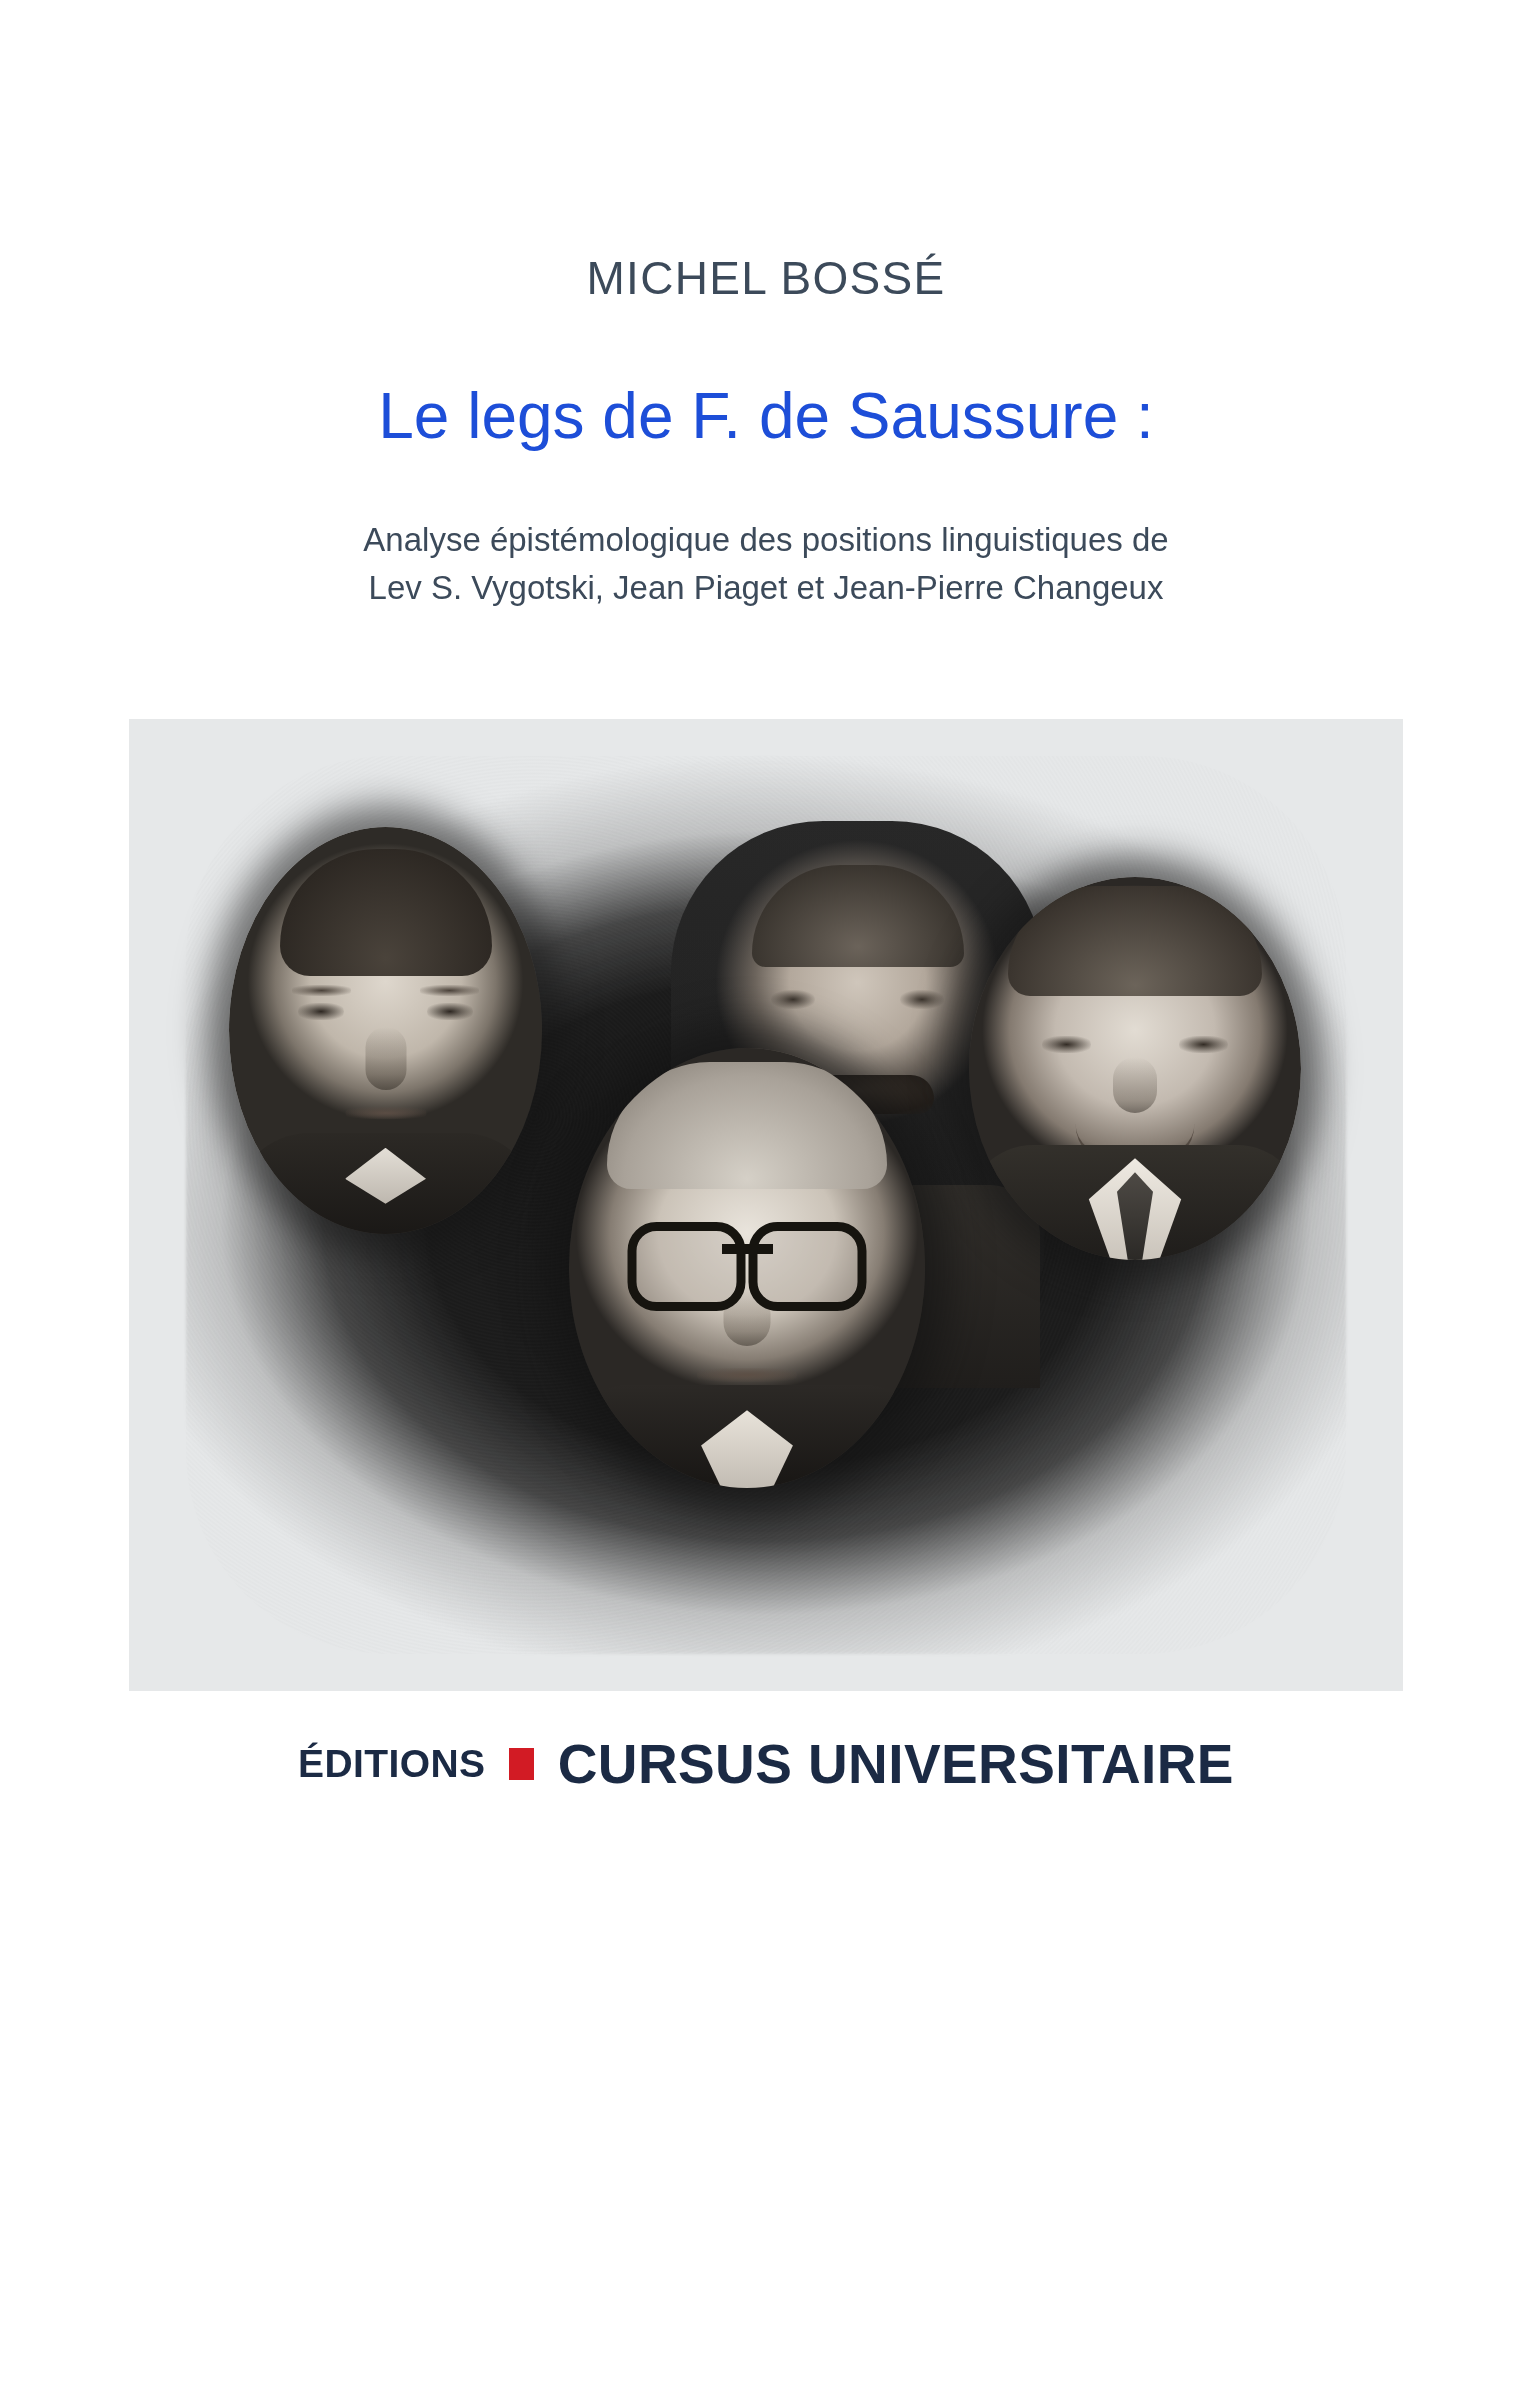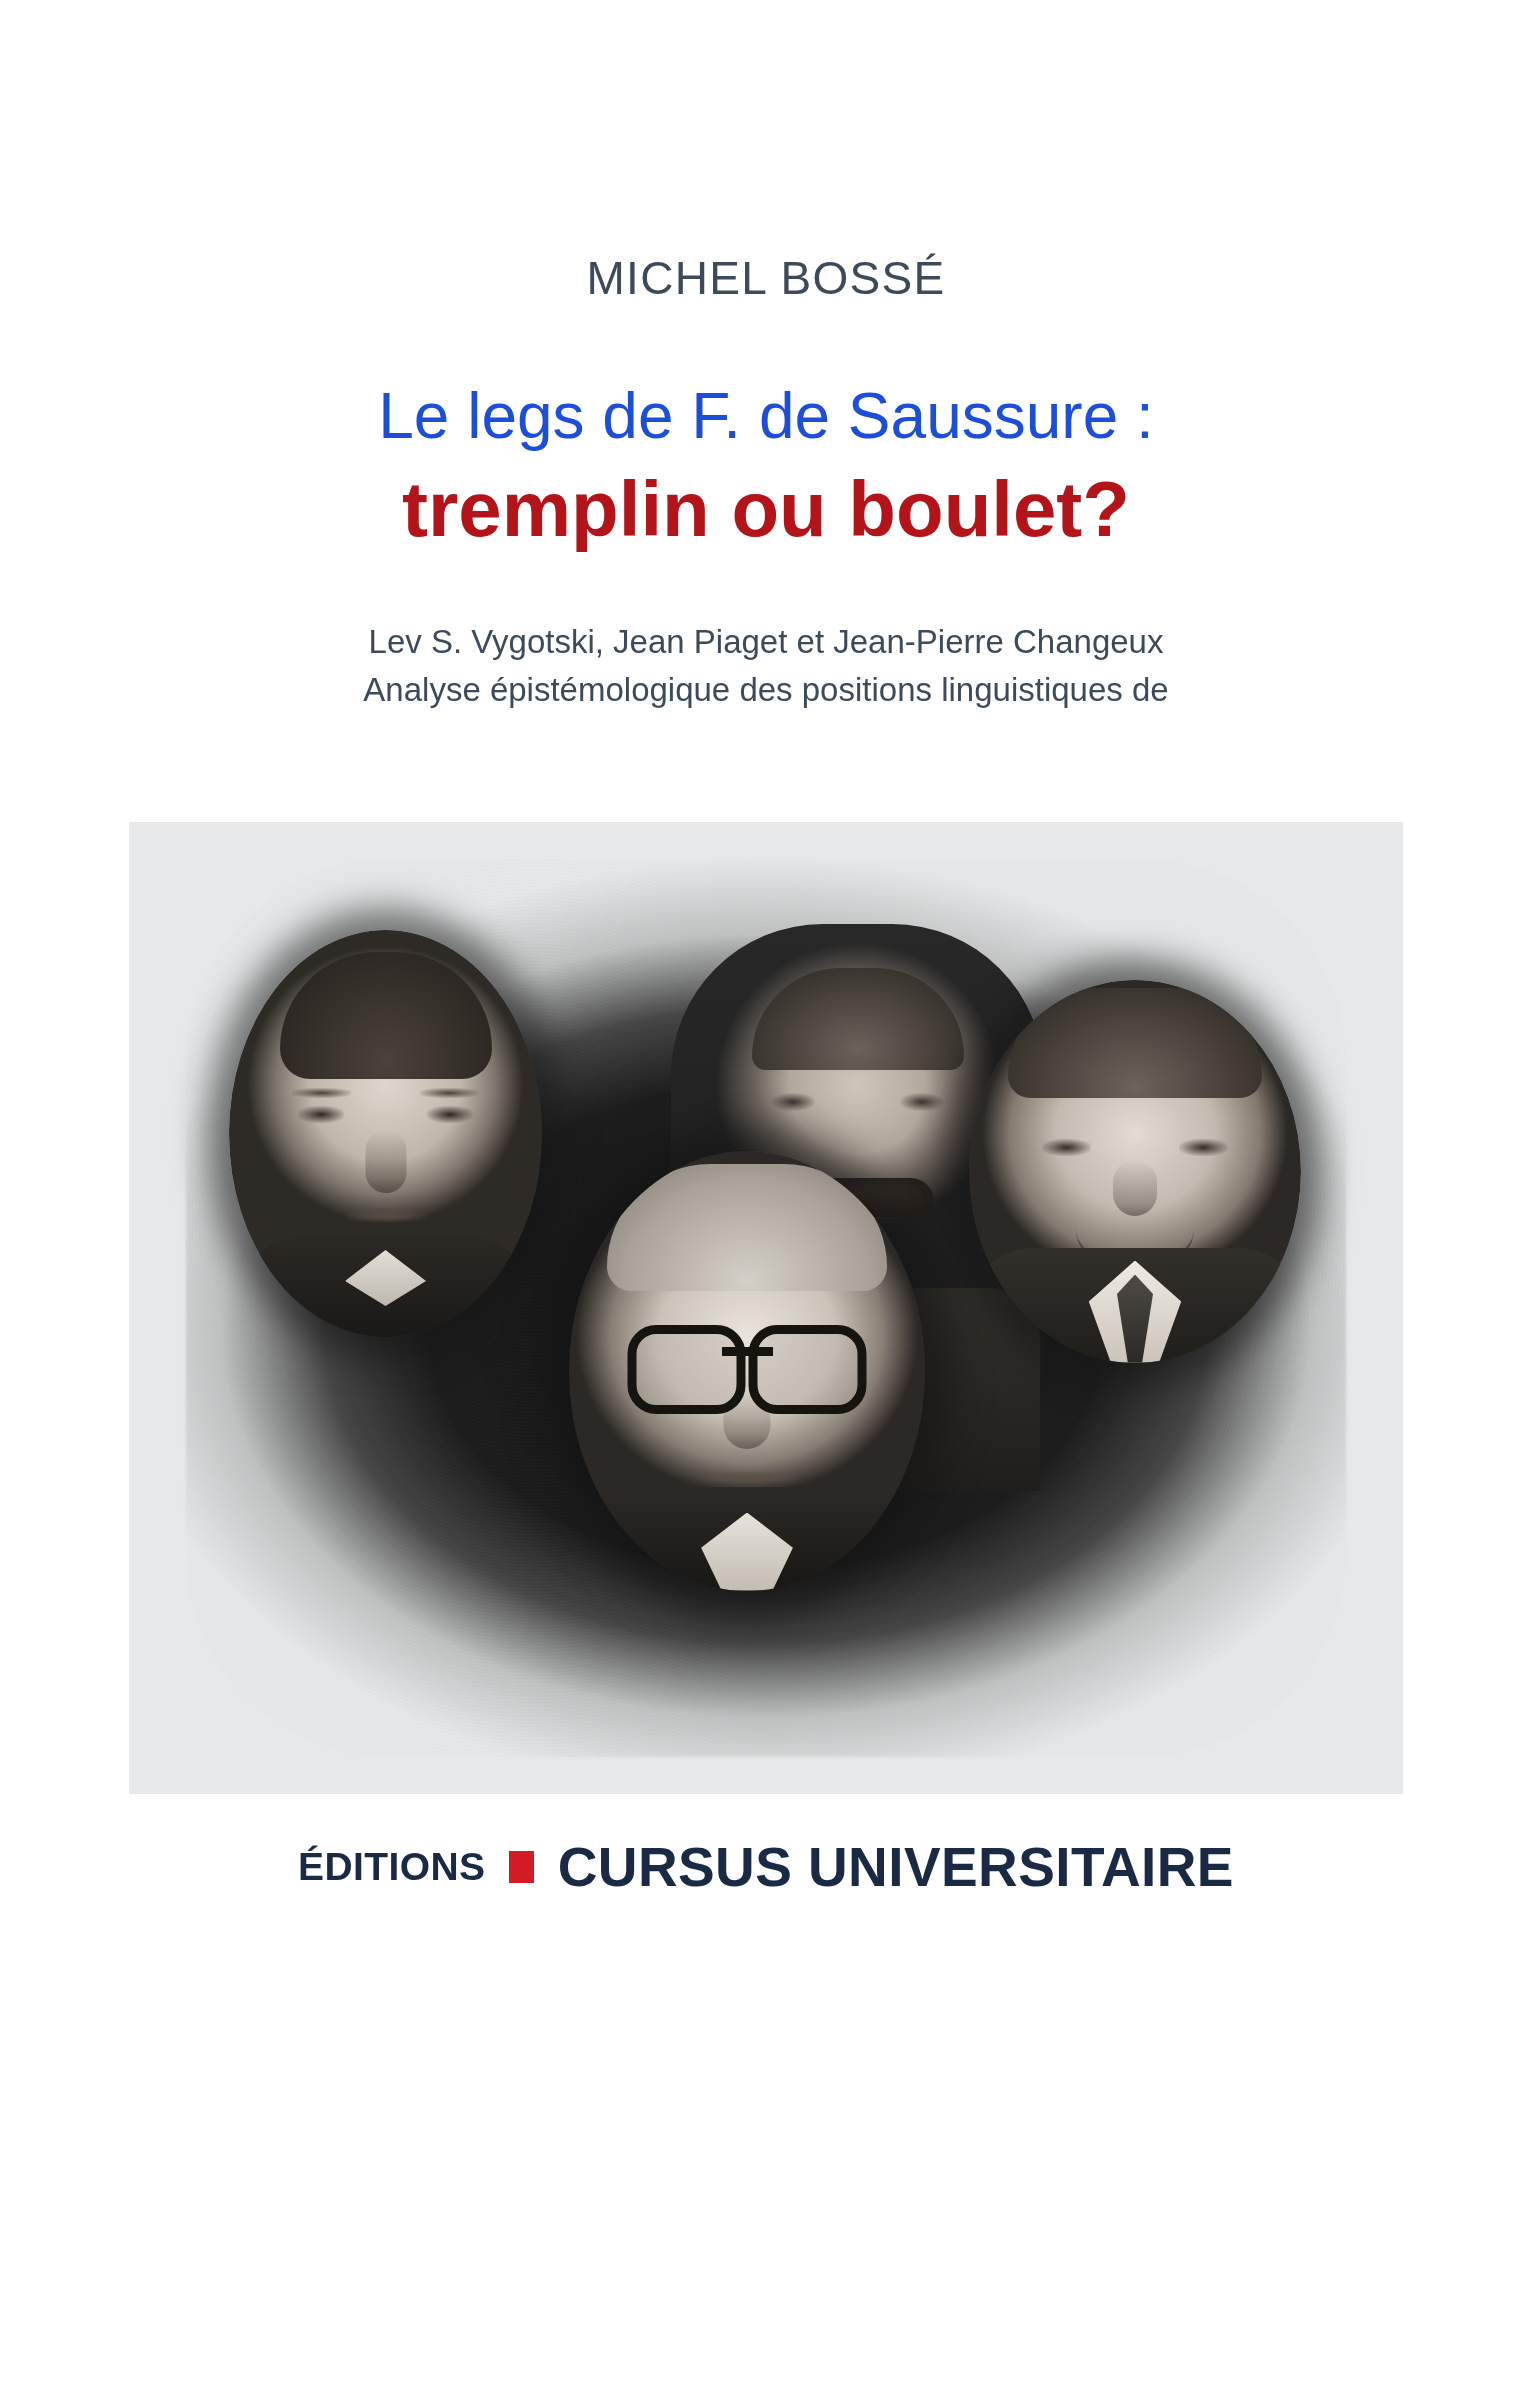--- a/index.html
+++ b/index.html
@@ -436,26 +436,25 @@
 </style>
 </head>
 <body>
 
 <div class="cover">
 
   <div class="author">MICHEL BOSSÉ</div>
 
   <div class="title-block">
     <div class="title-line1">Le legs de F. de Saussure :</div>
-    <div class="title-line2">tremplin ou boulet?</div>
   </div>
 
   <div class="subtitle">
+    <div>Analyse épistémologique des positions linguistiques de</div>
     <div>Lev S. Vygotski, Jean Piaget et Jean-Pierre Changeux</div>
-    <div>Analyse épistémologique des positions linguistiques de</div>
   </div>
 
   <div class="image-frame">
     <div class="vignette"></div>
     <div class="vignette-grain"></div>
 
     <div class="portrait-center-back">
       <div class="face-center-back-hair"></div>
       <div class="face-center-back-eye left"></div>
       <div class="face-center-back-eye right"></div>

